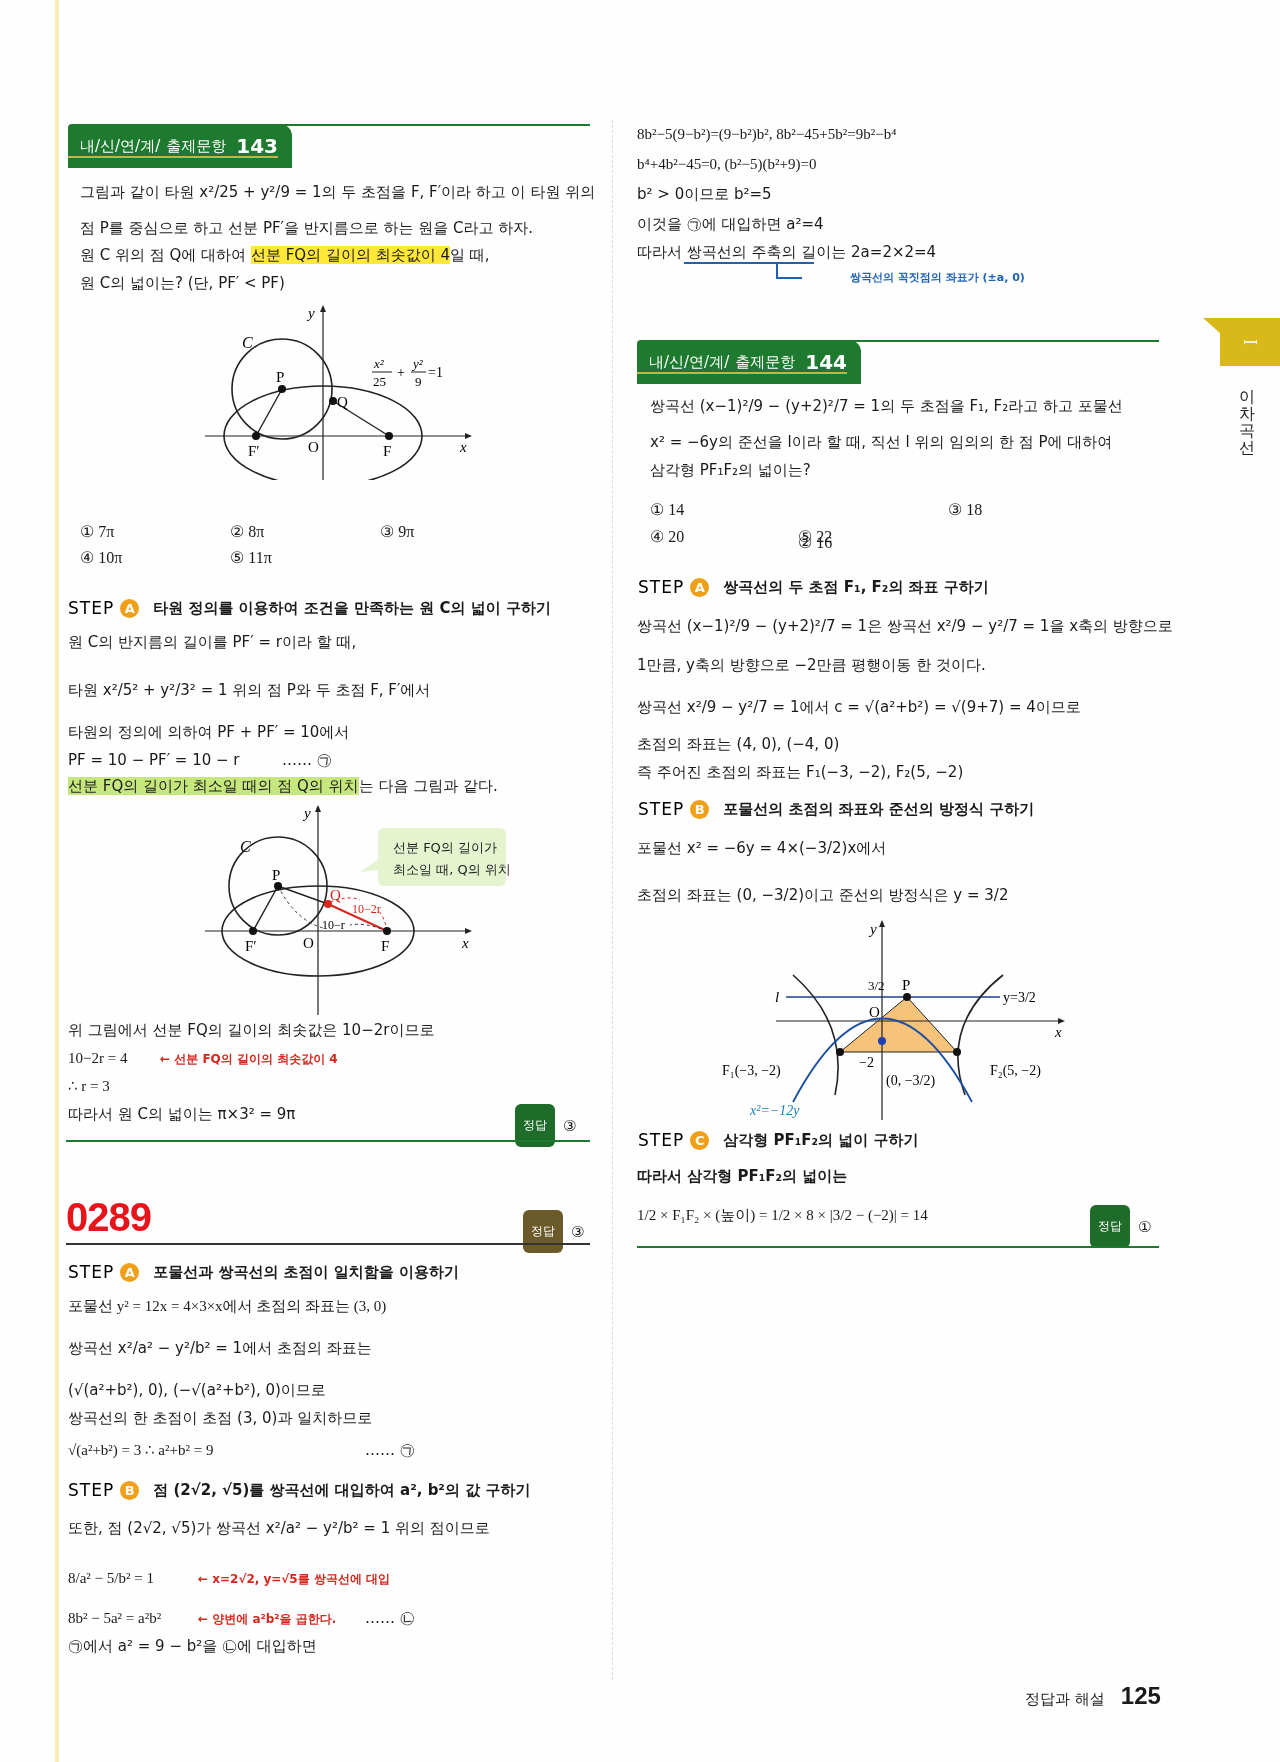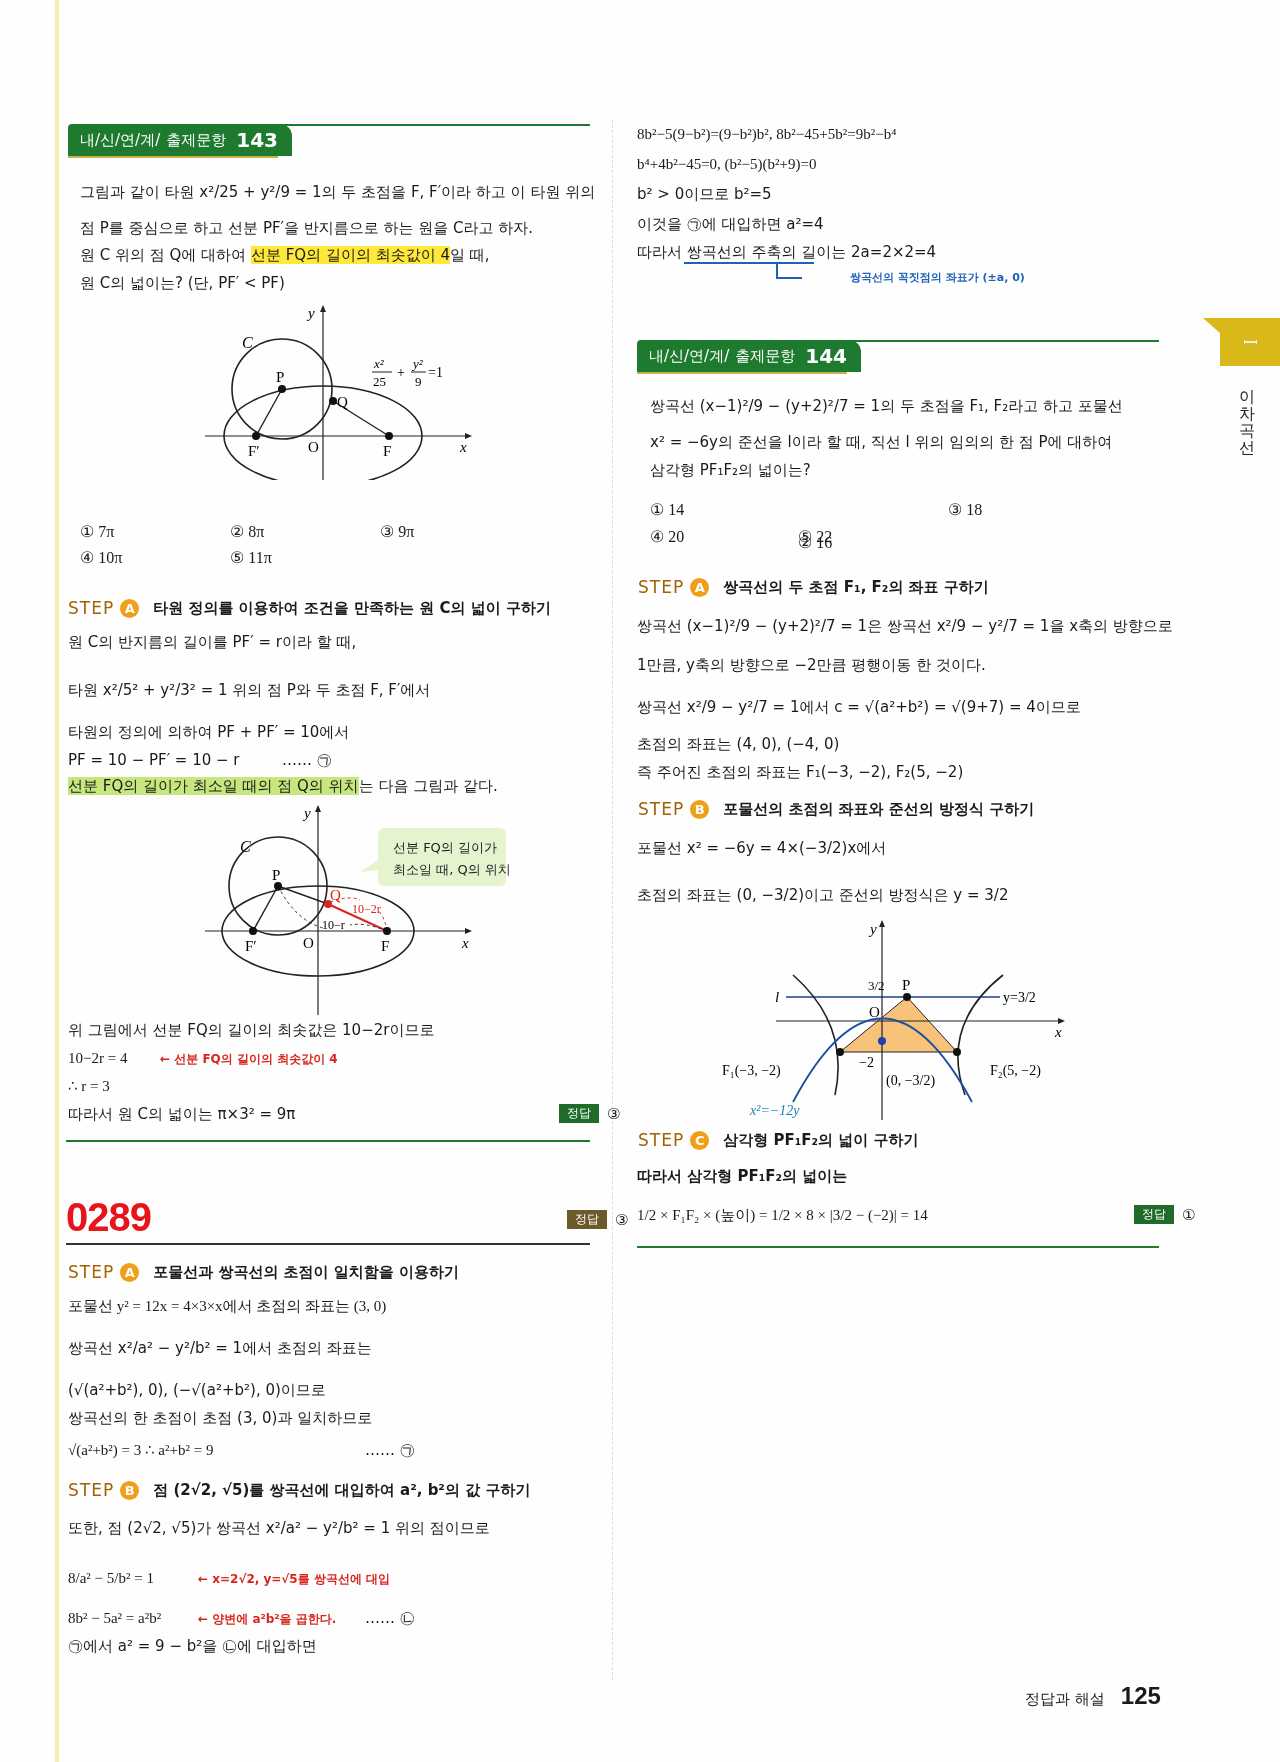--- a/index.html
+++ b/index.html
@@ -3,35 +3,35 @@
 <meta charset="utf-8">
 <style>
   html,body{margin:0;padding:0;}
   body{width:1280px;height:1762px;background:#fefefe;position:relative;overflow:hidden;
        font-family:"DejaVu Sans","Liberation Sans",sans-serif;color:#1a1a1a;font-size:15px;}
   .serif{font-family:"Liberation Serif","DejaVu Serif",serif;}
   .it{font-style:italic;font-family:"Liberation Serif","DejaVu Serif",serif;}
   .edge{position:absolute;left:55px;top:0;width:4px;height:1762px;background:#f5eeb0;}
   .line{position:absolute;white-space:nowrap;line-height:20px;}
   .hdr{position:absolute;height:32px;}
-  .hdr .tag{position:absolute;left:0;top:0;height:32px;padding:0 14px 0 12px;background:#1e7a2e;color:#fff;
+  .hdr .tag{position:absolute;left:0;top:0;height:44px;padding:0 14px 0 12px;background:#1e7a2e;color:#fff;
      border-radius:4px 12px 0 0;display:flex;align-items:center;gap:6px;font-size:15px;}
   .hdr .tag b{font-size:20px;font-weight:bold;margin-left:4px;}
   .hdr .rule{position:absolute;left:0;right:0;top:0;height:2px;background:#1e7a2e;}
   .hdr .rule2{position:absolute;left:0;top:32px;width:210px;height:2px;background:#c8b050;}
   .step{position:absolute;white-space:nowrap;display:flex;align-items:center;gap:6px;font-weight:bold;font-size:15px;}
-  .step .lbl{color:#a16207;font-weight:normal;font-size:17px;letter-spacing:1px;}
+  .step .lbl{color:#000000;font-weight:normal;font-size:17px;letter-spacing:1px;}
   .step .circ{display:inline-block;width:19px;height:19px;border-radius:50%;background:#f0a018;color:#fff;
      font-size:13px;text-align:center;line-height:19px;font-weight:bold;margin-right:8px;}
   .hl-y{background:#ffe83a;}
   .hl-g{background:#c6e77e;}
   .red{color:#d7261e;font-size:12px;font-weight:bold;}
   .blue{color:#1d62b8;font-size:11px;font-weight:bold;}
   .ans{position:absolute;display:flex;align-items:center;gap:8px;}
-  .ans .pill{background:#1e6b2a;color:#fff;font-size:12px;padding:1px 8px;border-radius:0;margin-left:44px;}
+  .ans .pill{background:#1e6b2a;color:#fff;font-size:12px;padding:13px 8px;border-radius:6px;}
   .ans .pill.brown{background:#6b5a2a;}
   .hr{position:absolute;height:2px;background:#1e7a2e;}
   .hr.dark{background:#333;height:1.5px;}
   .num0289{position:absolute;left:66px;top:1195px;color:#e8141b;font-size:40px;font-weight:bold;font-family:"Liberation Sans",sans-serif;letter-spacing:-1px;}
   .tab-I{position:absolute;left:1220px;top:318px;width:60px;height:48px;background:#d9b91a;}
   .tab-I-notch{position:absolute;left:1203px;top:318px;width:0;height:0;border-top:16px solid #d9b91a;border-left:18px solid transparent;}
   .tab-I span{display:block;color:#fff;font-family:"Liberation Serif",serif;font-size:18px;text-align:center;line-height:48px;transform:rotate(90deg);}
   .vert{position:absolute;left:1236px;top:378px;writing-mode:vertical-rl;font-size:16px;color:#222;letter-spacing:1px;}
   .footer{position:absolute;top:1682px;left:1025px;display:flex;align-items:baseline;gap:16px;}
   .footer .lbl{font-size:15px;}

